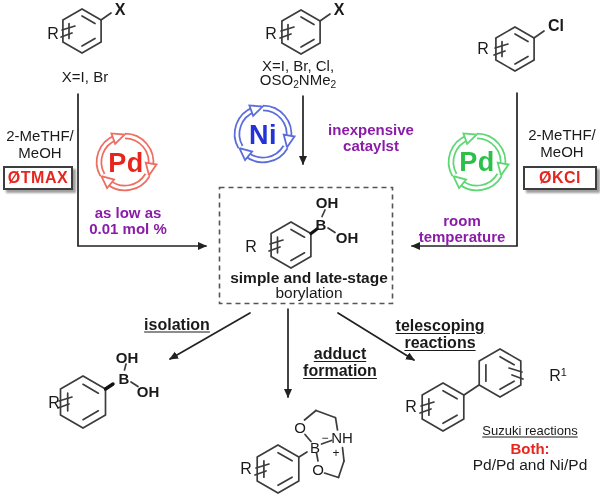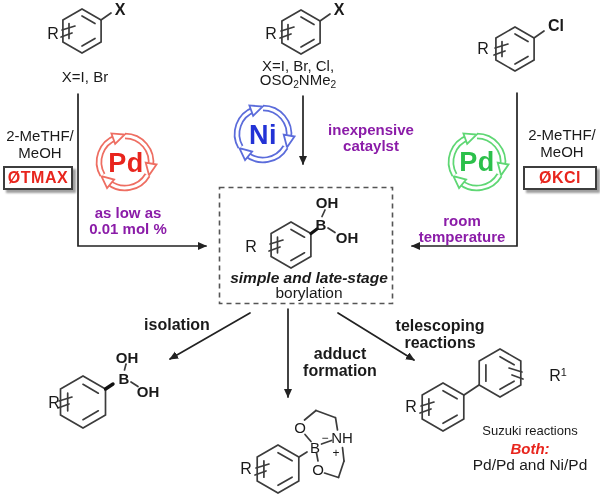--- a/index.html
+++ b/index.html
@@ -4,23 +4,23 @@
 <style>
   *{margin:0;padding:0;box-sizing:border-box}
   html,body{background:#fff}
   body{font-family:"Liberation Sans",sans-serif;color:#1a1a1a}
   #scheme{position:relative;width:600px;height:494px;background:#fff;overflow:hidden}
   svg.layer{position:absolute;left:0;top:0}
   .cycle-svg{position:absolute}
   .lbl{position:absolute;transform:translate(-50%,-50%);white-space:nowrap;
        font-size:15px;line-height:17px;text-align:center;color:#1a1a1a}
   .b{font-weight:bold}
-  .i{font-style:italic}
-  .u{text-underline-offset:2px}
-  .u2 span{display:block;text-underline-offset:2px}
+  .i{}
+  .u{text-decoration:underline;text-underline-offset:2px}
+  .u2 span{display:block;text-decoration:underline;text-underline-offset:2px}
   .purple{color:var(--purple);font-weight:bold;font-size:15px;line-height:16px}
   .cat{font-size:27px;font-weight:bold;letter-spacing:.5px}
   .cat-red{color:var(--red)} .cat-blue{color:var(--blue)} .cat-green{color:var(--green)}
   .red-t{color:var(--red)}
   .badge{position:absolute;background:#fff;border:2px solid #3d3d3d;
          box-shadow:3px 3px 2px #9f9f9f;color:var(--red);font-weight:bold;font-size:16px;
          display:flex;align-items:center;justify-content:center;letter-spacing:.5px}
   .sub{font-size:.68em;vertical-align:-.3em}
   .sup{font-size:.68em;vertical-align:.45em}
   .small-charge{font-size:12px}

